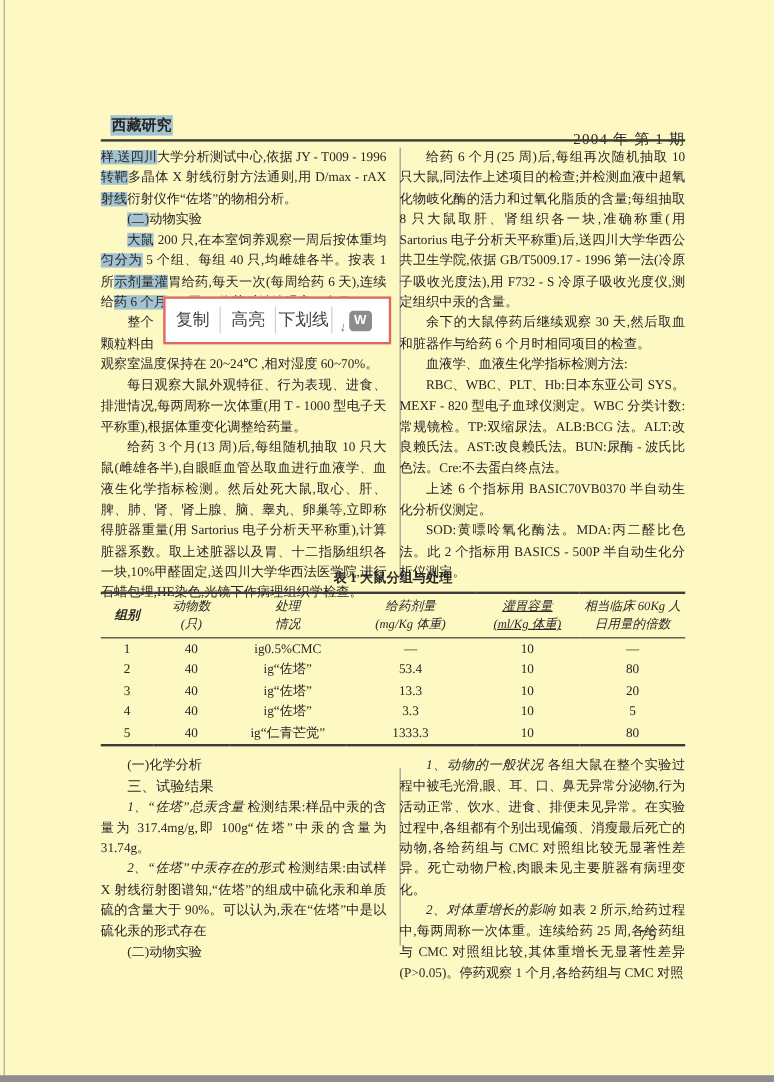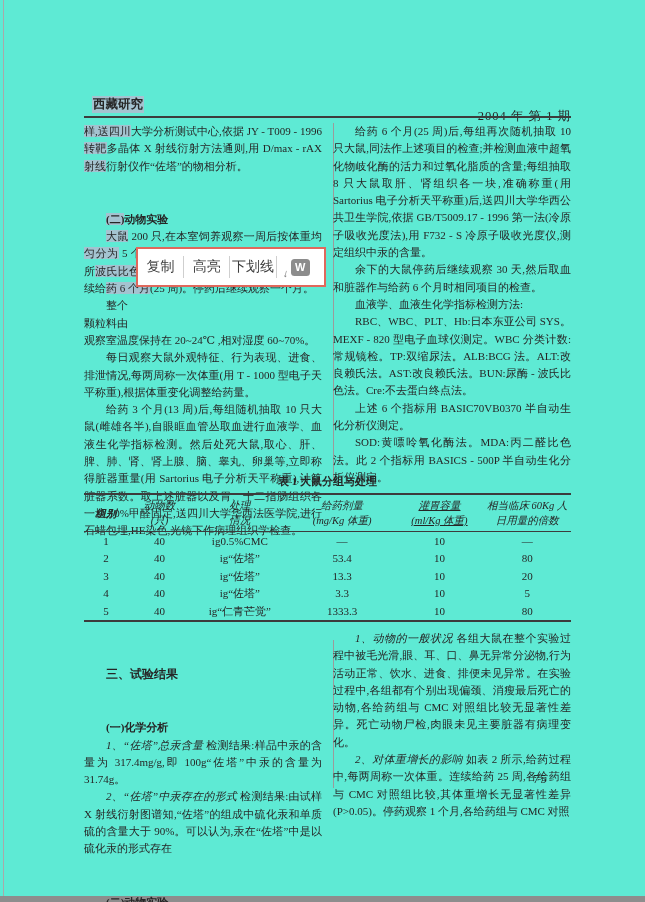--- a/index.html
+++ b/index.html
@@ -1,17 +1,17 @@
 <!DOCTYPE html>
 <html style="--hl: #a4c3d0; --menu-border: #e0685c;"><head>
 <meta charset="utf-8">
 <style>
   html,body{margin:0;padding:0;}
   body{background:#e9e9e9;font-family:"Liberation Serif","DejaVu Serif",serif;}
-  .page{position:relative;width:645px;height:902px;background:#5eead4;overflow:hidden;
+  .page{position:relative;width:645px;height:902px;background:#fef9c3;overflow:hidden;
         color:#262626;margin:0 auto;}
   .scan-edge-left{position:absolute;left:3px;top:0;width:1px;height:896px;background:#a9a9a9;}
   .scan-edge-bottom{position:absolute;left:0;bottom:0;width:645px;height:6px;background:#8d8d8d;}
 
   
   .hdr{position:absolute;left:84px;top:96px;width:487px;height:18px;font-size:12.5px;}
   .hdr .journal{position:absolute;left:8px;top:0;font-weight:bold;background:var(--hl);padding:0 1px;}
   .hdr .issue{position:absolute;right:0;top:12px;letter-spacing:1px;}
   .hdr-rule{position:absolute;left:84px;top:116px;width:487px;height:2px;background:#3c3c3c;}
 
@@ -20,21 +20,21 @@
   .cols.upper{top:123px;}
   .cols.lower{top:630px;}
   .col{width:241px;}
   .col.left{margin-right:11px;}
   .col-divider{position:absolute;width:1px;background:#9b9b9b;}
   .col-divider.upper{left:333px;top:123px;height:356px;}
   .col-divider.lower{left:333px;top:640px;height:148px;}
 
   .para{margin:0;font-size:11px;line-height:17.3px;text-align:justify;}
   .para.indent{text-indent:22px;}
-  .para.bold{font-weight:bold;margin-top:36px;}
+  .para.bold{font-weight:normal;}
   .hl{background:var(--hl);}
   .kai{font-style:italic;}
   .h-main{font-size:12px;}
 
   
   .table-wrap{position:absolute;left:84px;top:474px;width:487px;}
   .tbl-title{text-align:center;font-size:11px;font-weight:bold;margin:0 0 4px 0;}
   table{width:100%;border-collapse:collapse;border-top:2px solid #3c3c3c;border-bottom:2px solid #3c3c3c;}
   th{font-weight:normal;font-style:italic;font-size:10.5px;line-height:15px;
      border-bottom:1.5px solid #3c3c3c;padding:3px 0;vertical-align:middle;}
@@ -71,21 +71,21 @@
   </div>
   <div class="hdr-rule"></div>
 
   <div class="col-divider upper"></div>
   <div class="col-divider lower"></div>
 
   <div class="cols upper">
     <div class="col left">
         <p class="para"><span class="hl">样,送四川</span><span>大学分析测试中心,依据 JY - T009 - 1996 </span><span class="hl">转靶</span><span>多晶体 X 射线衍射方法通则,用 D/max - rAX </span><span class="hl">射线</span><span>衍射仪作“佐塔”的物相分析。</span></p>
         <p class="para indent bold"><span class="hl">(二)</span><span>动物实验</span></p>
-        <p class="para indent"><span class="hl">大鼠</span><span> 200 只,在本室饲养观察一周后按体重均</span><span class="hl">匀分为</span><span> 5 个组、每组 40 只,均雌雄各半。按表 1 所</span><span class="hl">波氏比色法</span><span>胃给药,每天一次(每周给药 6 天),连续给</span><span class="hl">药 6 个月</span><span>(25 周)。停药后继续观察一个月。</span></p>
+        <p class="para indent"><span class="hl">大鼠</span><span> 200 只,在本室饲养观察一周后按体重均</span><span class="hl">匀分为</span><span> 5 个组、每组 40 只,均雌雄各半。按表 1 所</span><span class="hl">示剂量灌</span><span>胃给药,每天一次(每周给药 6 天),连续给</span><span class="hl">药 6 个月</span><span>(25 周)。停药后继续观察一个月。</span></p>
         <p class="para indent"><span>整个</span></p>
         <p class="para"><span>颗粒料由</span></p>
         <p class="para"><span>观察室温度保持在 20~24℃ ,相对湿度 60~70%。</span></p>
         <p class="para indent"><span>每日观察大鼠外观特征、行为表现、进食、排泄情况,每两周称一次体重(用 T - 1000 型电子天平称重),根据体重变化调整给药量。</span></p>
         <p class="para indent"><span>给药 3 个月(13 周)后,每组随机抽取 10 只大鼠(雌雄各半),自眼眶血管丛取血进行血液学、血液生化学指标检测。然后处死大鼠,取心、肝、脾、肺、肾、肾上腺、脑、睾丸、卵巢等,立即称得脏器重量(用 Sartorius 电子分析天平称重),计算脏器系数。取上述脏器以及胃、十二指肠组织各一块,10%甲醛固定,送四川大学华西法医学院,进行石蜡包埋,HE染色,光镜下作病理组织学检查。</span></p>
       </div>
     <div class="col">
         <p class="para indent"><span>给药 6 个月(25 周)后,每组再次随机抽取 10 只大鼠,同法作上述项目的检查;并检测血液中超氧化物岐化酶的活力和过氧化脂质的含量;每组抽取 8 只大鼠取肝、肾组织各一块,准确称重(用 Sartorius 电子分析天平称重)后,送四川大学华西公共卫生学院,依据 GB/T5009.17 - 1996 第一法(冷原子吸收光度法),用 F732 - S 冷原子吸收光度仪,测定组织中汞的含量。</span></p>
         <p class="para indent"><span>余下的大鼠停药后继续观察 30 天,然后取血和脏器作与给药 6 个月时相同项目的检查。</span></p>
         <p class="para indent"><span>血液学、血液生化学指标检测方法:</span></p>
@@ -165,22 +165,22 @@
             <td>1333.3</td>
             <td>10</td>
             <td>80</td>
           </tr>
         </tbody>
     </table>
   </div>
 
   <div class="cols lower">
     <div class="col left">
+        <p class="para indent bold"><span>(一)化学分析</span></p>
         <p class="para indent bold h-main"><span>三、试验结果</span></p>
-        <p class="para indent bold"><span>(一)化学分析</span></p>
         <p class="para indent"><span class="kai">1、“佐塔”总汞含量</span><span>  检测结果:样品中汞的含量为 317.4mg/g,即 100g“佐塔”中汞的含量为 31.74g。</span></p>
         <p class="para indent"><span class="kai">2、“佐塔”中汞存在的形式</span><span>  检测结果:由试样 X 射线衍射图谱知,“佐塔”的组成中硫化汞和单质硫的含量大于 90%。可以认为,汞在“佐塔”中是以硫化汞的形式存在</span></p>
         <p class="para indent bold"><span>(二)动物实验</span></p>
       </div>
     <div class="col">
         <p class="para indent"><span class="kai">1、动物的一般状况</span><span>  各组大鼠在整个实验过程中被毛光滑,眼、耳、口、鼻无异常分泌物,行为活动正常、饮水、进食、排便未见异常。在实验过程中,各组都有个别出现偏颈、消瘦最后死亡的动物,各给药组与 CMC 对照组比较无显著性差异。死亡动物尸检,肉眼未见主要脏器有病理变化。</span></p>
         <p class="para indent"><span class="kai">2、对体重增长的影响</span><span>  如表 2 所示,给药过程中,每两周称一次体重。连续给药 25 周,各给药组与 CMC 对照组比较,其体重增长无显著性差异(P&gt;0.05)。停药观察 1 个月,各给药组与 CMC 对照</span></p>
       </div>
   </div>
 

